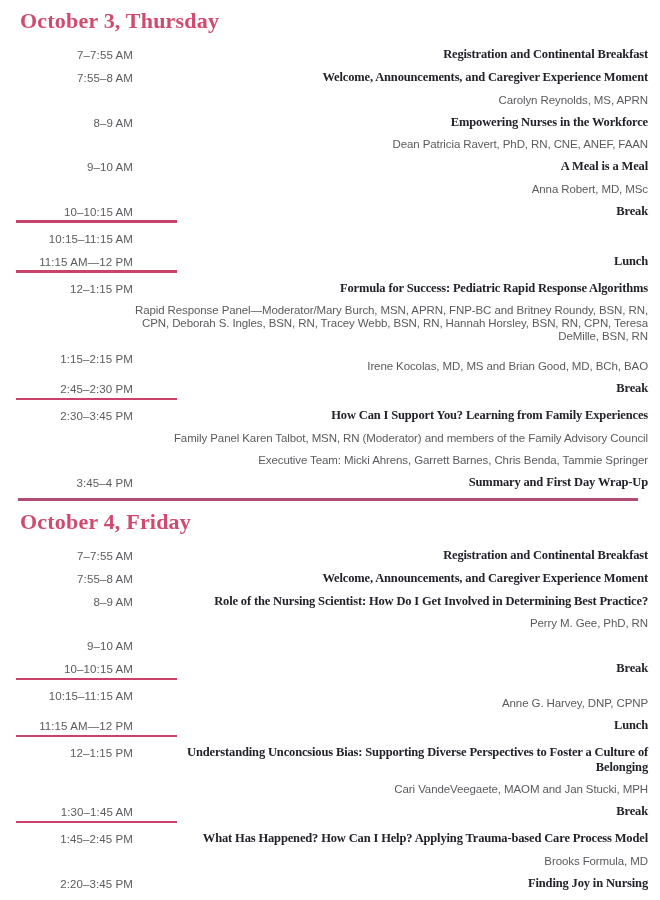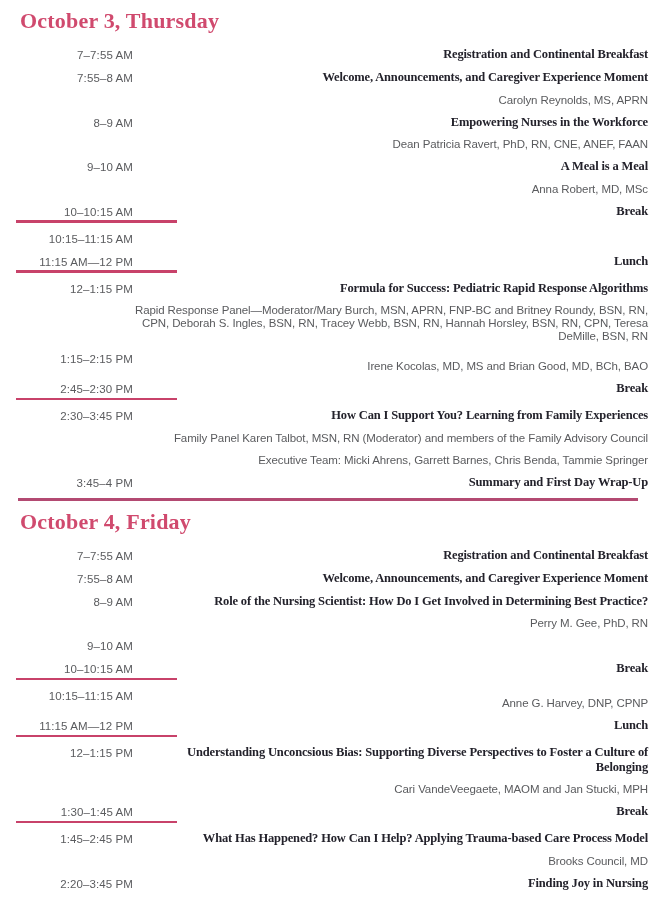--- a/index.html
+++ b/index.html
@@ -212,21 +212,21 @@
     <div class="time">1:30–1:45 AM</div>
     <div class="content">
       <div class="session-title">Break</div>
     </div>
   <div class="break-underline"></div>
       </div>
       <div class="session">
     <div class="time">1:45–2:45 PM</div>
     <div class="content">
       <div class="session-title">What Has Happened? How Can I Help? Applying Trauma-based Care Process Model</div>
-    <div class="speaker">Brooks Council, MD</div>
+    <div class="speaker">Brooks Formula, MD</div>
         </div>
   </div>
       <div class="session">
     <div class="time">2:20–3:45 PM</div>
     <div class="content">
       <div class="session-title">Finding Joy in Nursing</div>
         </div>
   </div>
       <div class="session">
     <div class="time">3:45–4 PM</div>

